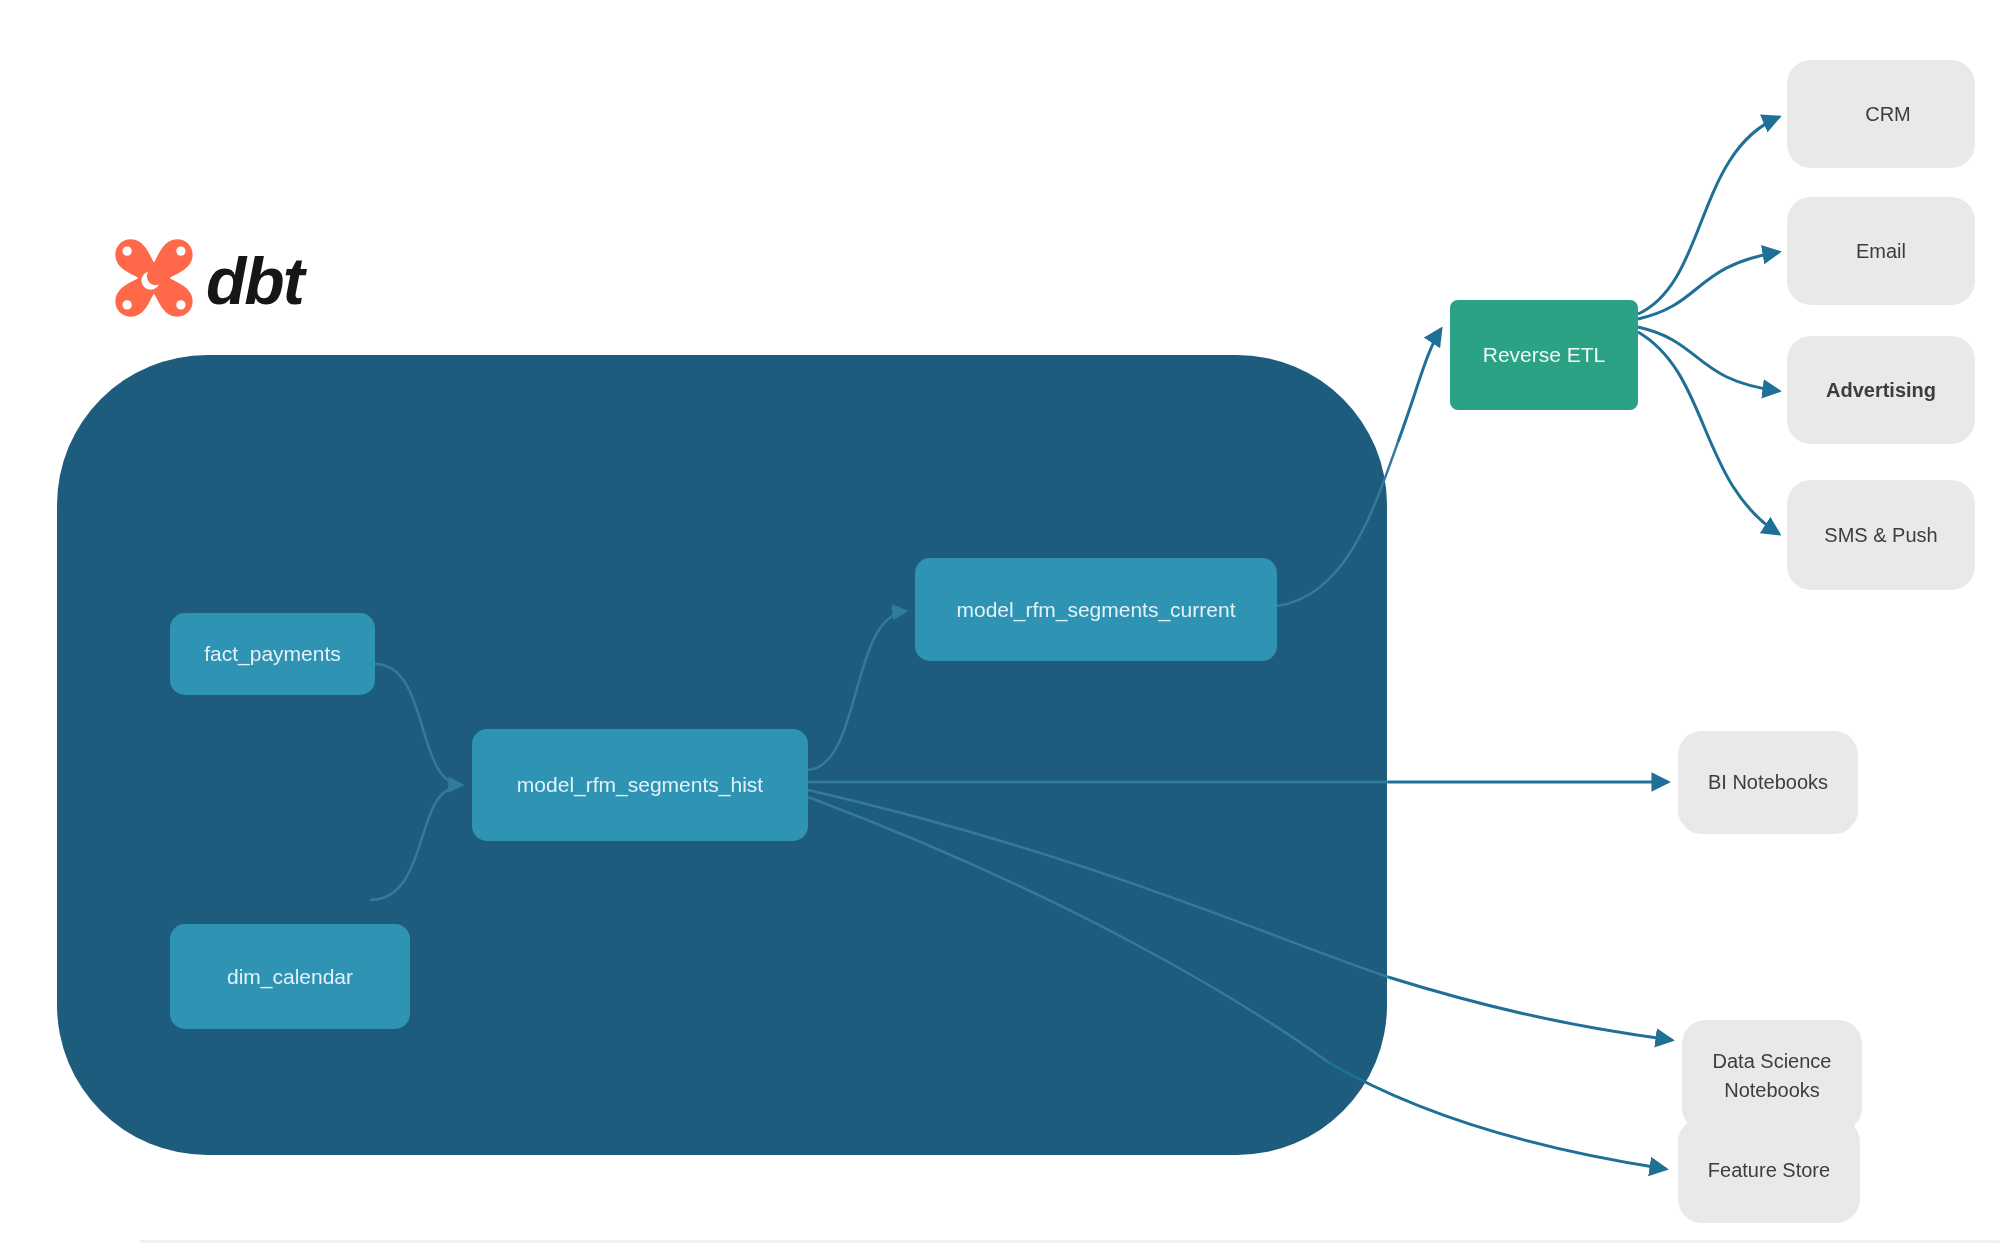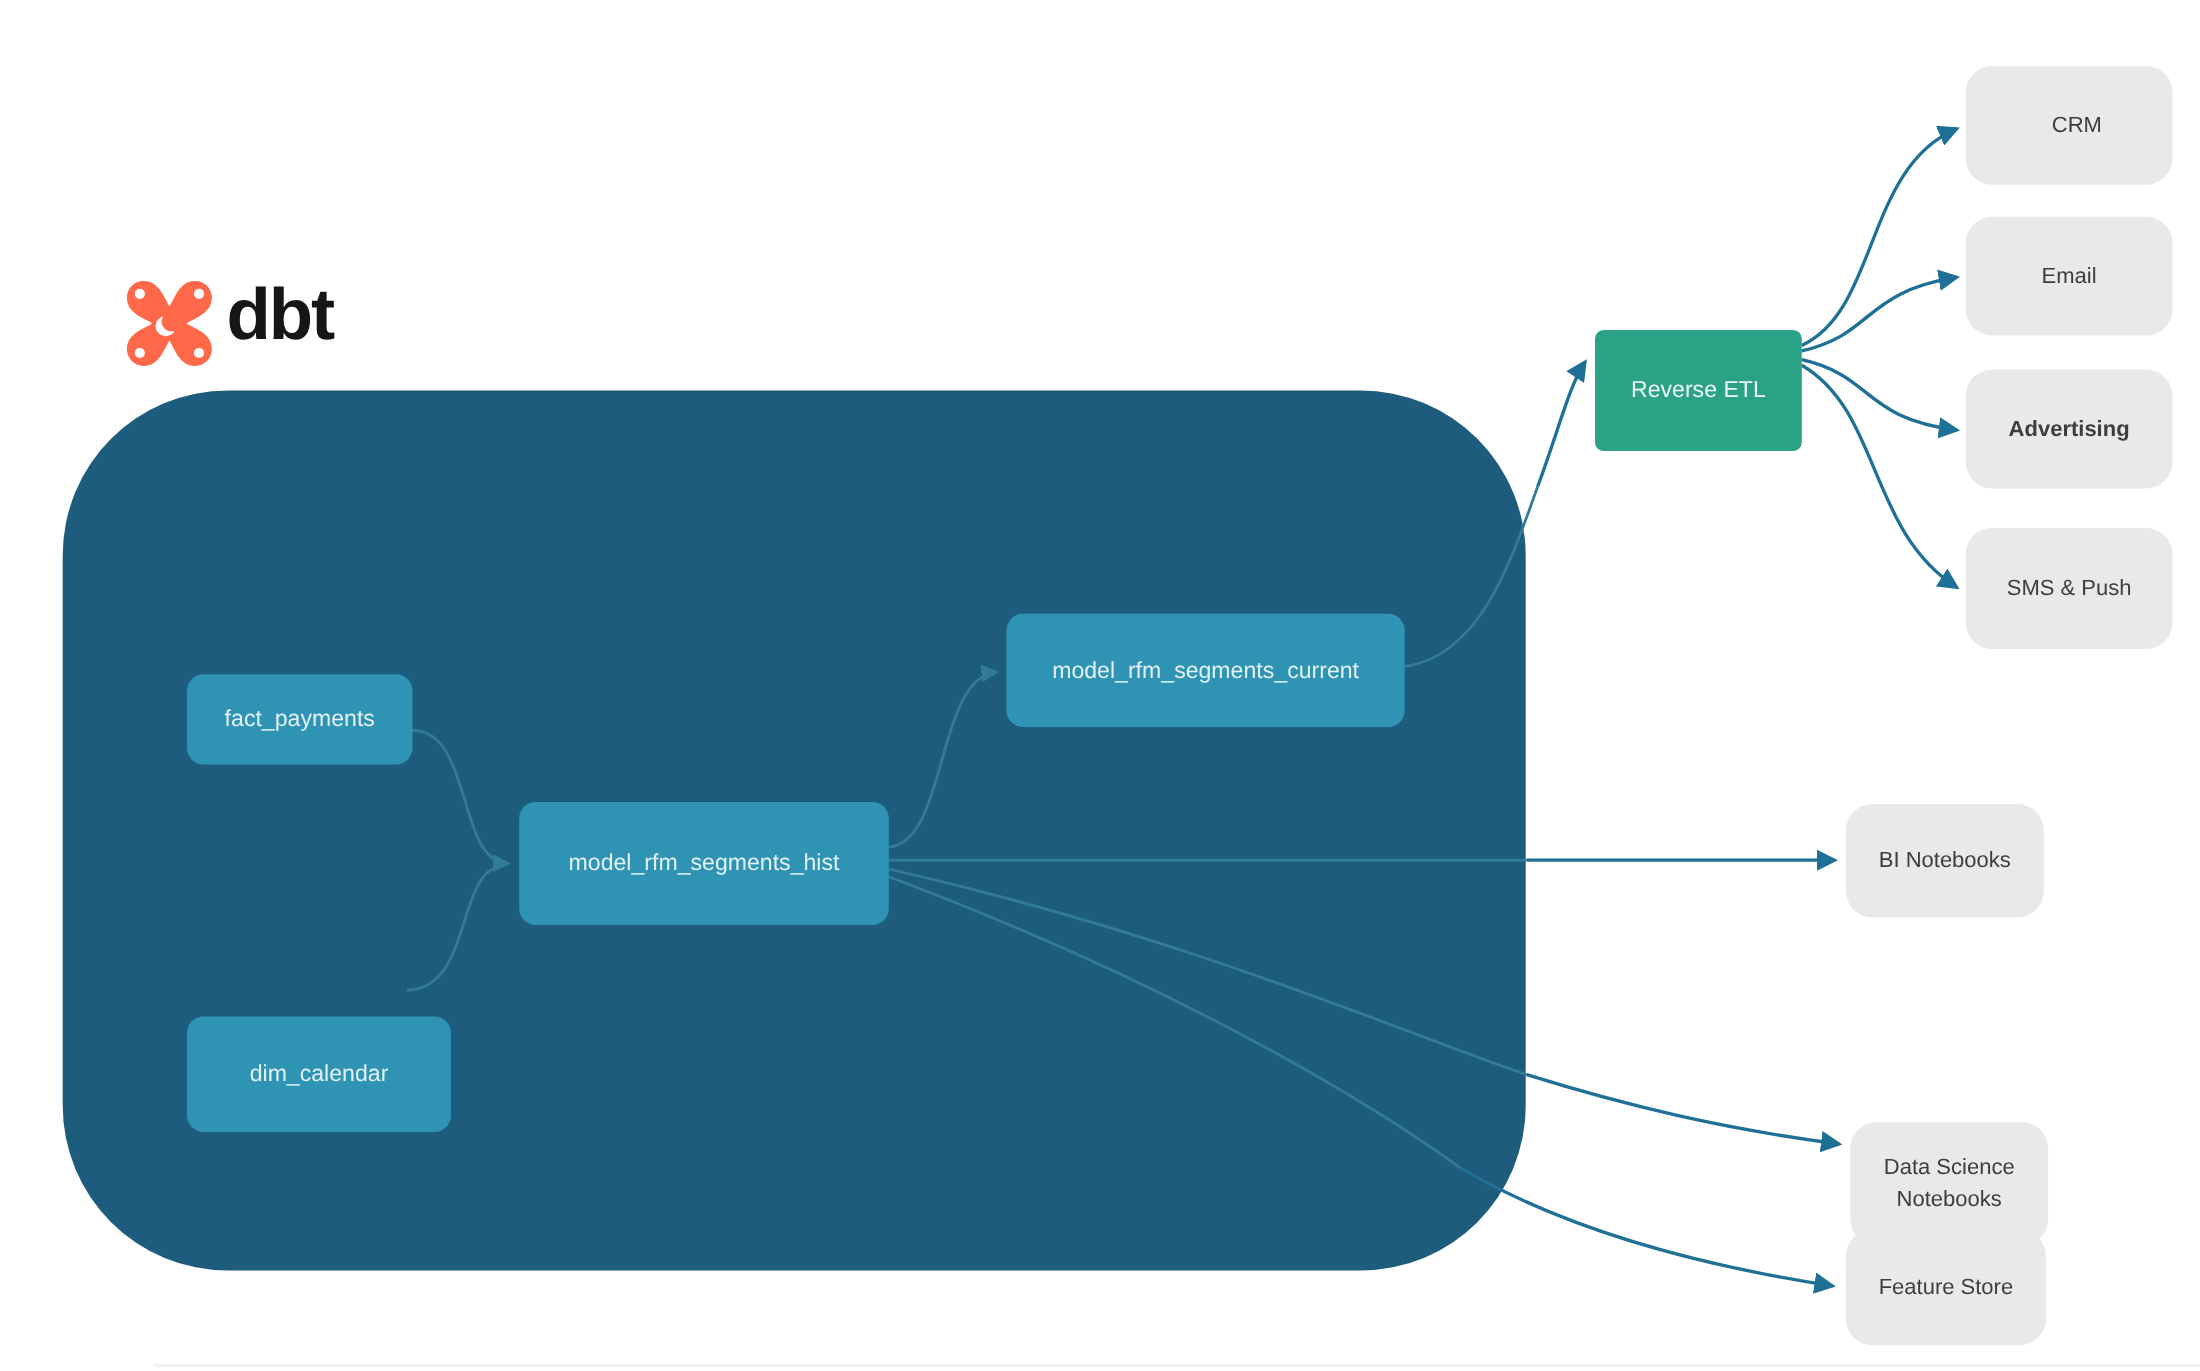--- a/index.html
+++ b/index.html
@@ -5,21 +5,21 @@
   html,body{margin:0;padding:0;background:#ffffff;}
   .canvas{
     position:relative;
     width:2000px;height:1246px;
     overflow:hidden;
     background:#ffffff;
     font-family:"Liberation Sans", sans-serif;
   }
 
   
-  .logo{position:absolute;left:112px;top:252px;display:flex;align-items:flex-start;}
+  .logo{position:absolute;left:112px;top:236px;display:flex;align-items:flex-end;font-style:italic;}
   .logo svg{width:84px;height:84px;display:block;}
   .logo .wordmark{
     font-size:66px;font-weight:800;color:#161616;
     letter-spacing:-2px;margin-left:10px;line-height:1;
     padding-bottom:6px;
   }
 
   
   .container-box{
     position:absolute;left:57px;top:355px;width:1330px;height:800px;

